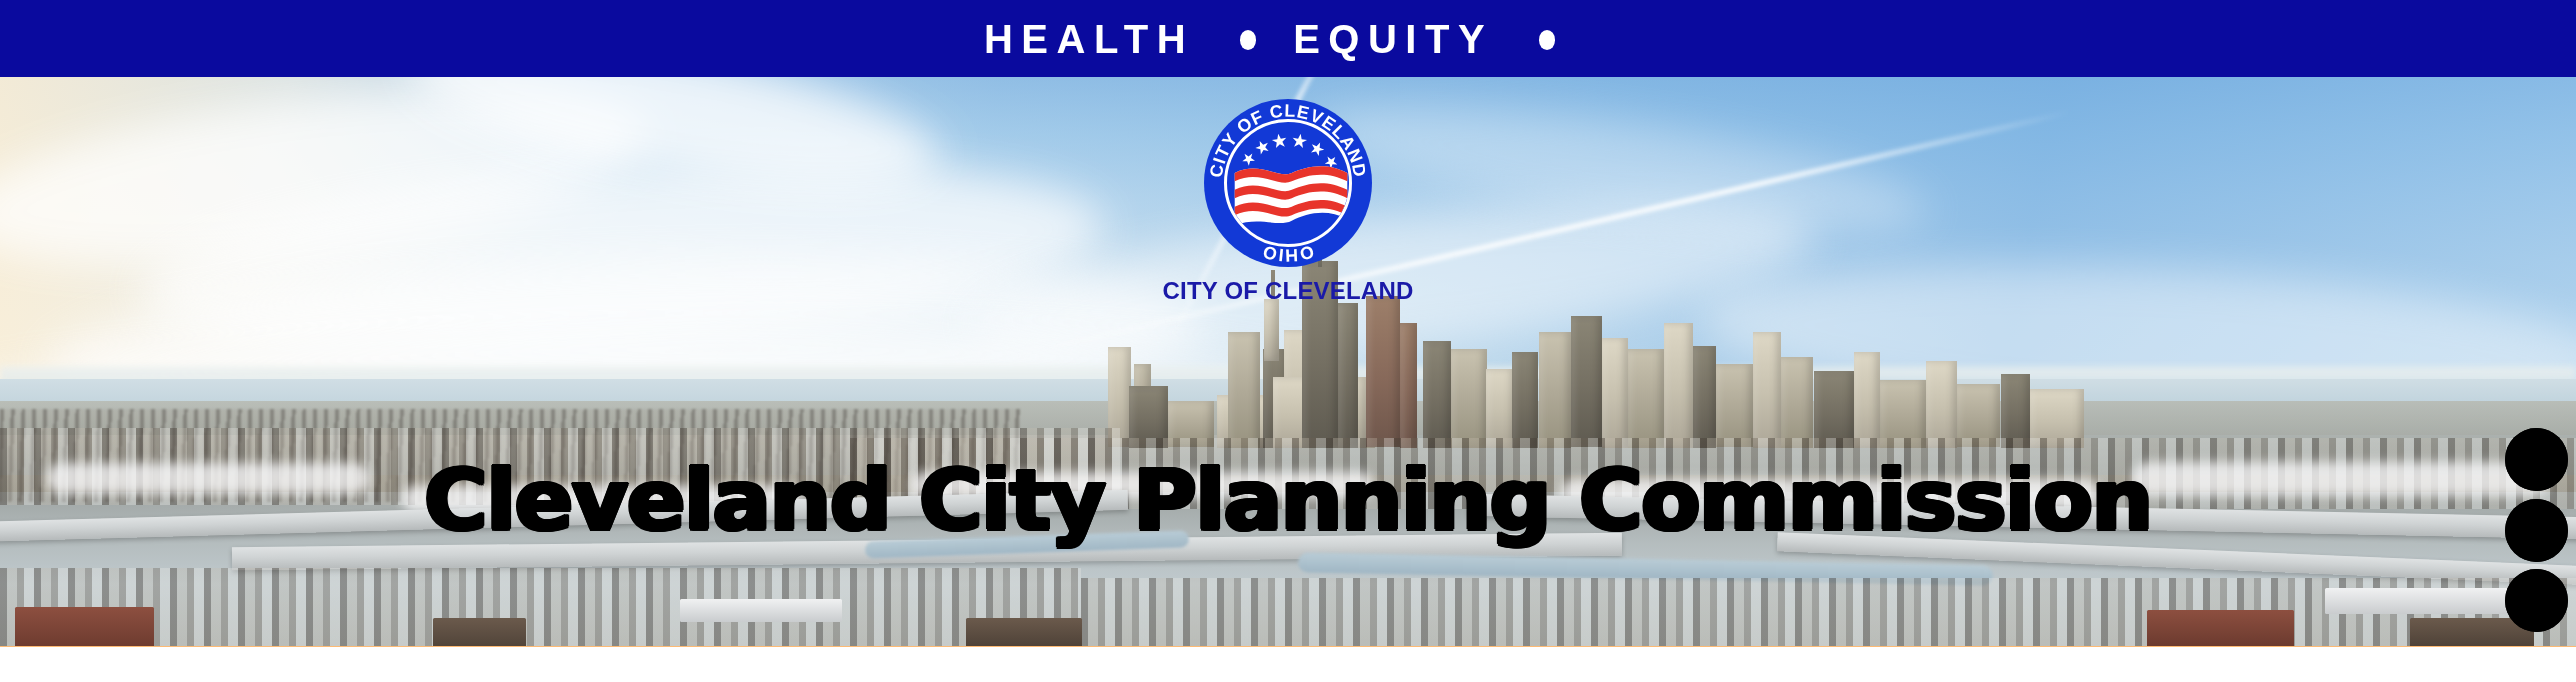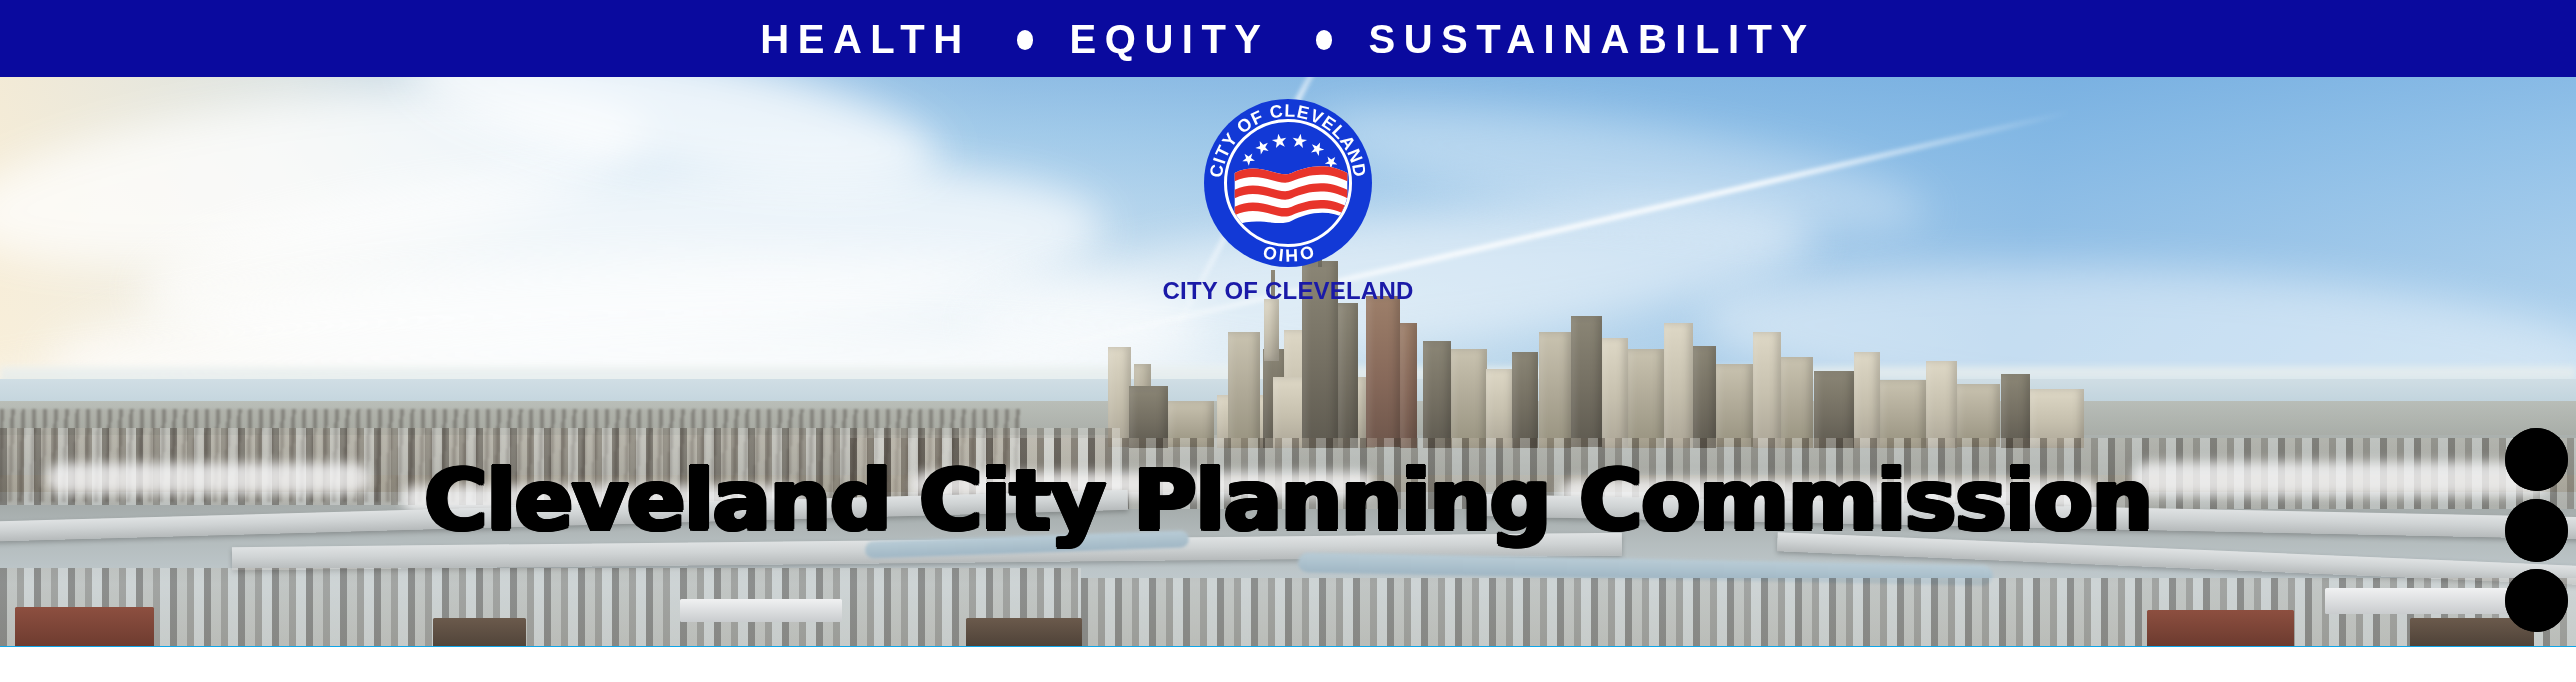--- a/index.html
+++ b/index.html
@@ -3,21 +3,21 @@
 <meta charset="utf-8">
 <style>
   * { margin:0; padding:0; box-sizing:border-box; }
   html,body { background:#ffffff; }
   body { font-family:"Liberation Sans", sans-serif; }
 
   #page {
     position:relative;
     width:2576px;
     height:682px;
-    background:#0ea5e9;
+    background:#fdba74;
     overflow:hidden;
   }
 
   
   #topbar {
     position:absolute; left:0; top:0;
     width:2576px; height:77px;
     background:#0a0a9e;
     display:flex; align-items:center; justify-content:center;
     z-index:40;
@@ -280,21 +280,20 @@
 <body>
 
 <div id="page">
 
   <div id="topbar">
     <div class="tagline">
       <span class="tagword">HEALTH</span>
       <span class="tagdot"></span>
       <span class="tagword">EQUITY</span>
       <span class="tagdot"></span>
-      <span class="tagword">SUSTAINABILITY</span>
     </div>
   </div>
 
   <div id="hero">
 
     <div class="sky-base"></div>
     <div class="cloud c1"></div>
     <div class="cloud c2"></div>
     <div class="cloud c3"></div>
     <div class="cloud c4"></div>

